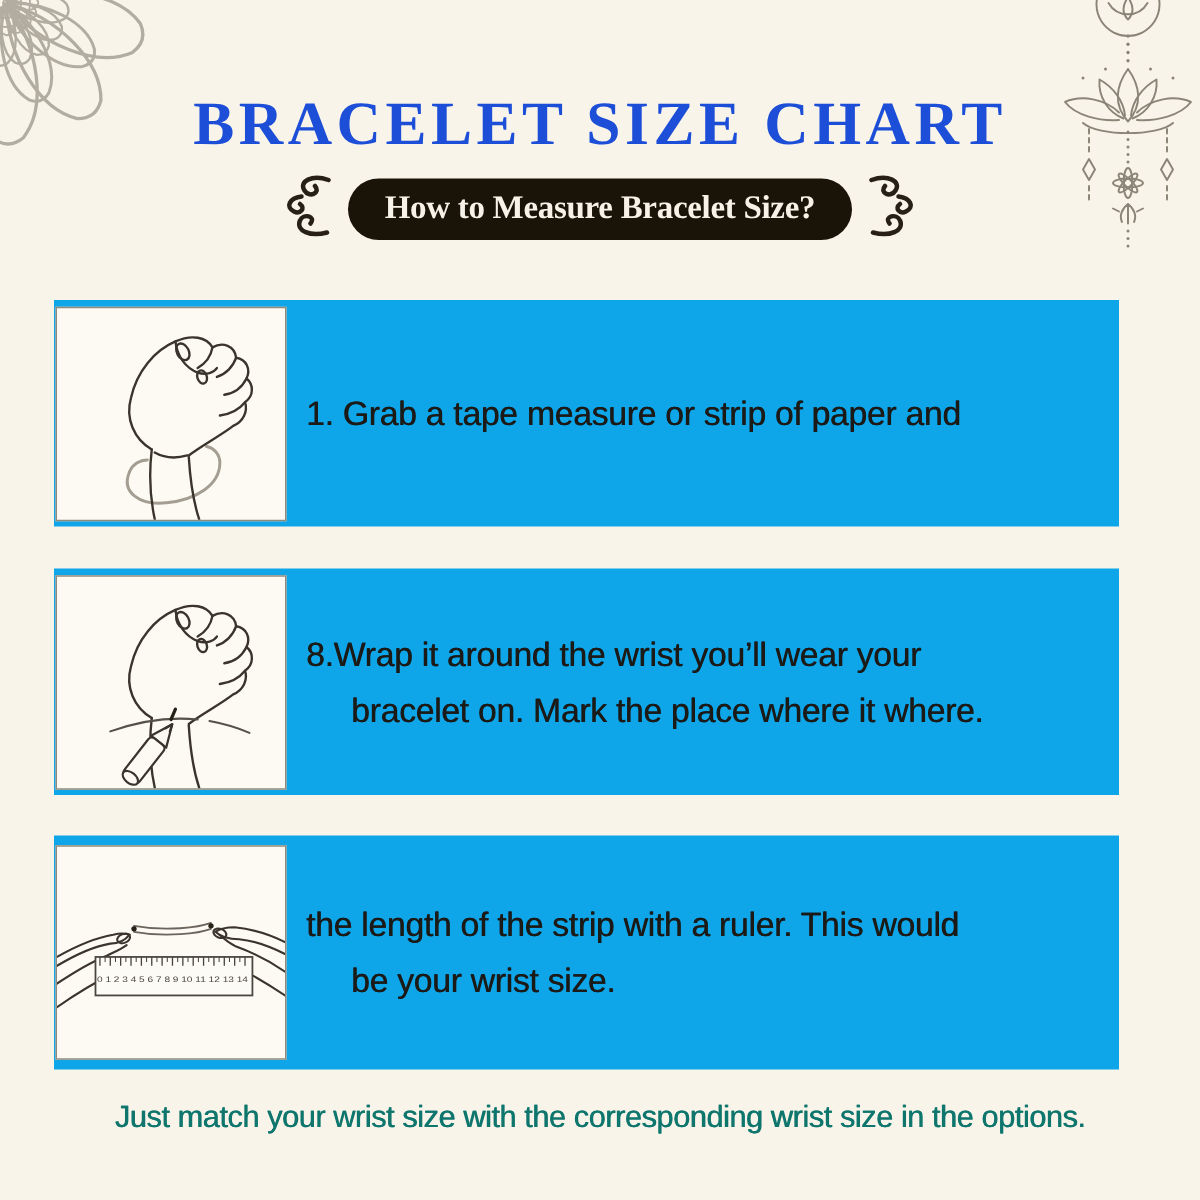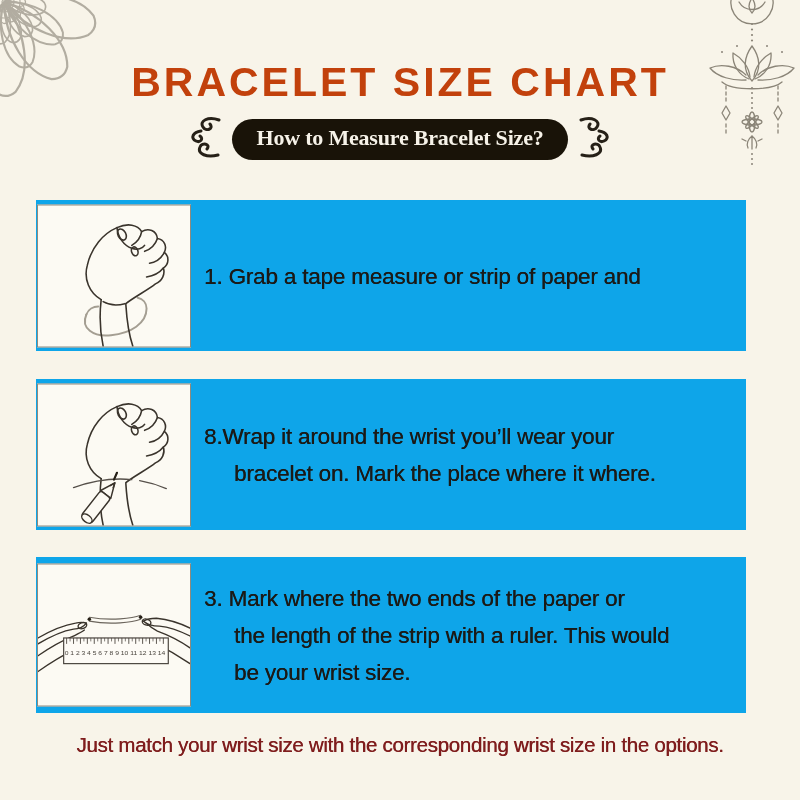--- a/index.html
+++ b/index.html
@@ -10,23 +10,23 @@
     font-family:"Liberation Sans",sans-serif;
     color:#201f1b;
   }
   .ornament{position:absolute;pointer-events:none;}
   #mandala{left:0;top:0;}
   #lotus{left:697px;top:0;}
 
   .title{
     position:absolute;top:60px;left:0;width:100%;
     text-align:center;
-    font-family:Liberation Sans, sans-serif;
+    font-family:Liberation Serif, serif;
     font-weight:bold;font-size:41px;letter-spacing:3px;
-    color:#c2410c;line-height:1.1;
+    color:#1d4ed8;line-height:1.1;
   }
   .badge-row{
     position:absolute;top:116px;left:0;width:100%;
     display:flex;justify-content:center;align-items:center;gap:8px;
   }
   .pill{
     background:#191308;color:#f6f2e8;
     border-radius:21px;
     padding:6px 24px 9px 24px;
     font-family:Liberation Serif, serif;
@@ -54,21 +54,21 @@
     color:#1b1a17;
     text-shadow:0.35px 0 0 currentColor;
     letter-spacing:-0.2px;
   }
   .step-text .ln{display:block;white-space:nowrap;}
   .step-text .ln + .ln{padding-left:30px;}
   .footer{
     position:absolute;top:733px;left:0;width:100%;
     text-align:center;
     font-size:20.5px;letter-spacing:-0.3px;
-    color:#7f1d1d;
+    color:#0f766e;
     text-shadow:0.4px 0 0 currentColor;
   }
 </style>
 </head>
 <body>
 
 <svg id="mandala" class="ornament" width="122" height="126" viewBox="0 0 122 126">
   <g fill="none" stroke="#b2ada1" stroke-linejoin="round">
     <g stroke-width="2.2">
       <path transform="rotate(15 4 2)" d="M4,2 C34,-20 74,-24 94,-8 Q102,2 94,12 C74,28 34,24 4,2"></path>
@@ -250,19 +250,18 @@
       </g>
       <circle cx="52" cy="55" r="1.8" fill="#262017"></circle>
       <circle cx="104" cy="53" r="1.8" fill="#262017"></circle>
       <rect x="26" y="74" width="106" height="26" fill="#fdfbf6" stroke="#4a453e" stroke-width="1.2"></rect>
       <path stroke="#4a453e" stroke-width="0.9" d="M29,74v6M36,74v6M43,74v6M50,74v6M57,74v6M64,74v6M71,74v6M78,74v6M85,74v6M92,74v6M99,74v6M106,74v6M113,74v6M120,74v6M127,74v6"></path>
       <path stroke="#4a453e" stroke-width="0.7" d="M32.5,74v3.5M39.5,74v3.5M46.5,74v3.5M53.5,74v3.5M60.5,74v3.5M67.5,74v3.5M74.5,74v3.5M81.5,74v3.5M88.5,74v3.5M95.5,74v3.5M102.5,74v3.5M109.5,74v3.5M116.5,74v3.5M123.5,74v3.5"></path>
       <text x="27" y="91" font-size="5.4" fill="#4a453e" textLength="102" lengthAdjust="spacingAndGlyphs" font-family="Liberation Sans, sans-serif">0 1 2 3 4 5 6 7 8 9 10 11 12 13 14</text>
     </svg>
   </div>
   <div class="step-text">
-    <span class="ln">3. Mark where the two ends of the paper or</span>
     <span class="ln">the length of the strip with a ruler. This would</span>
     <span class="ln">be your wrist size.</span>
   </div>
 </div>
 
 <div class="footer">Just match your wrist size with the corresponding wrist size in the options.</div>
 
 </body></html>

